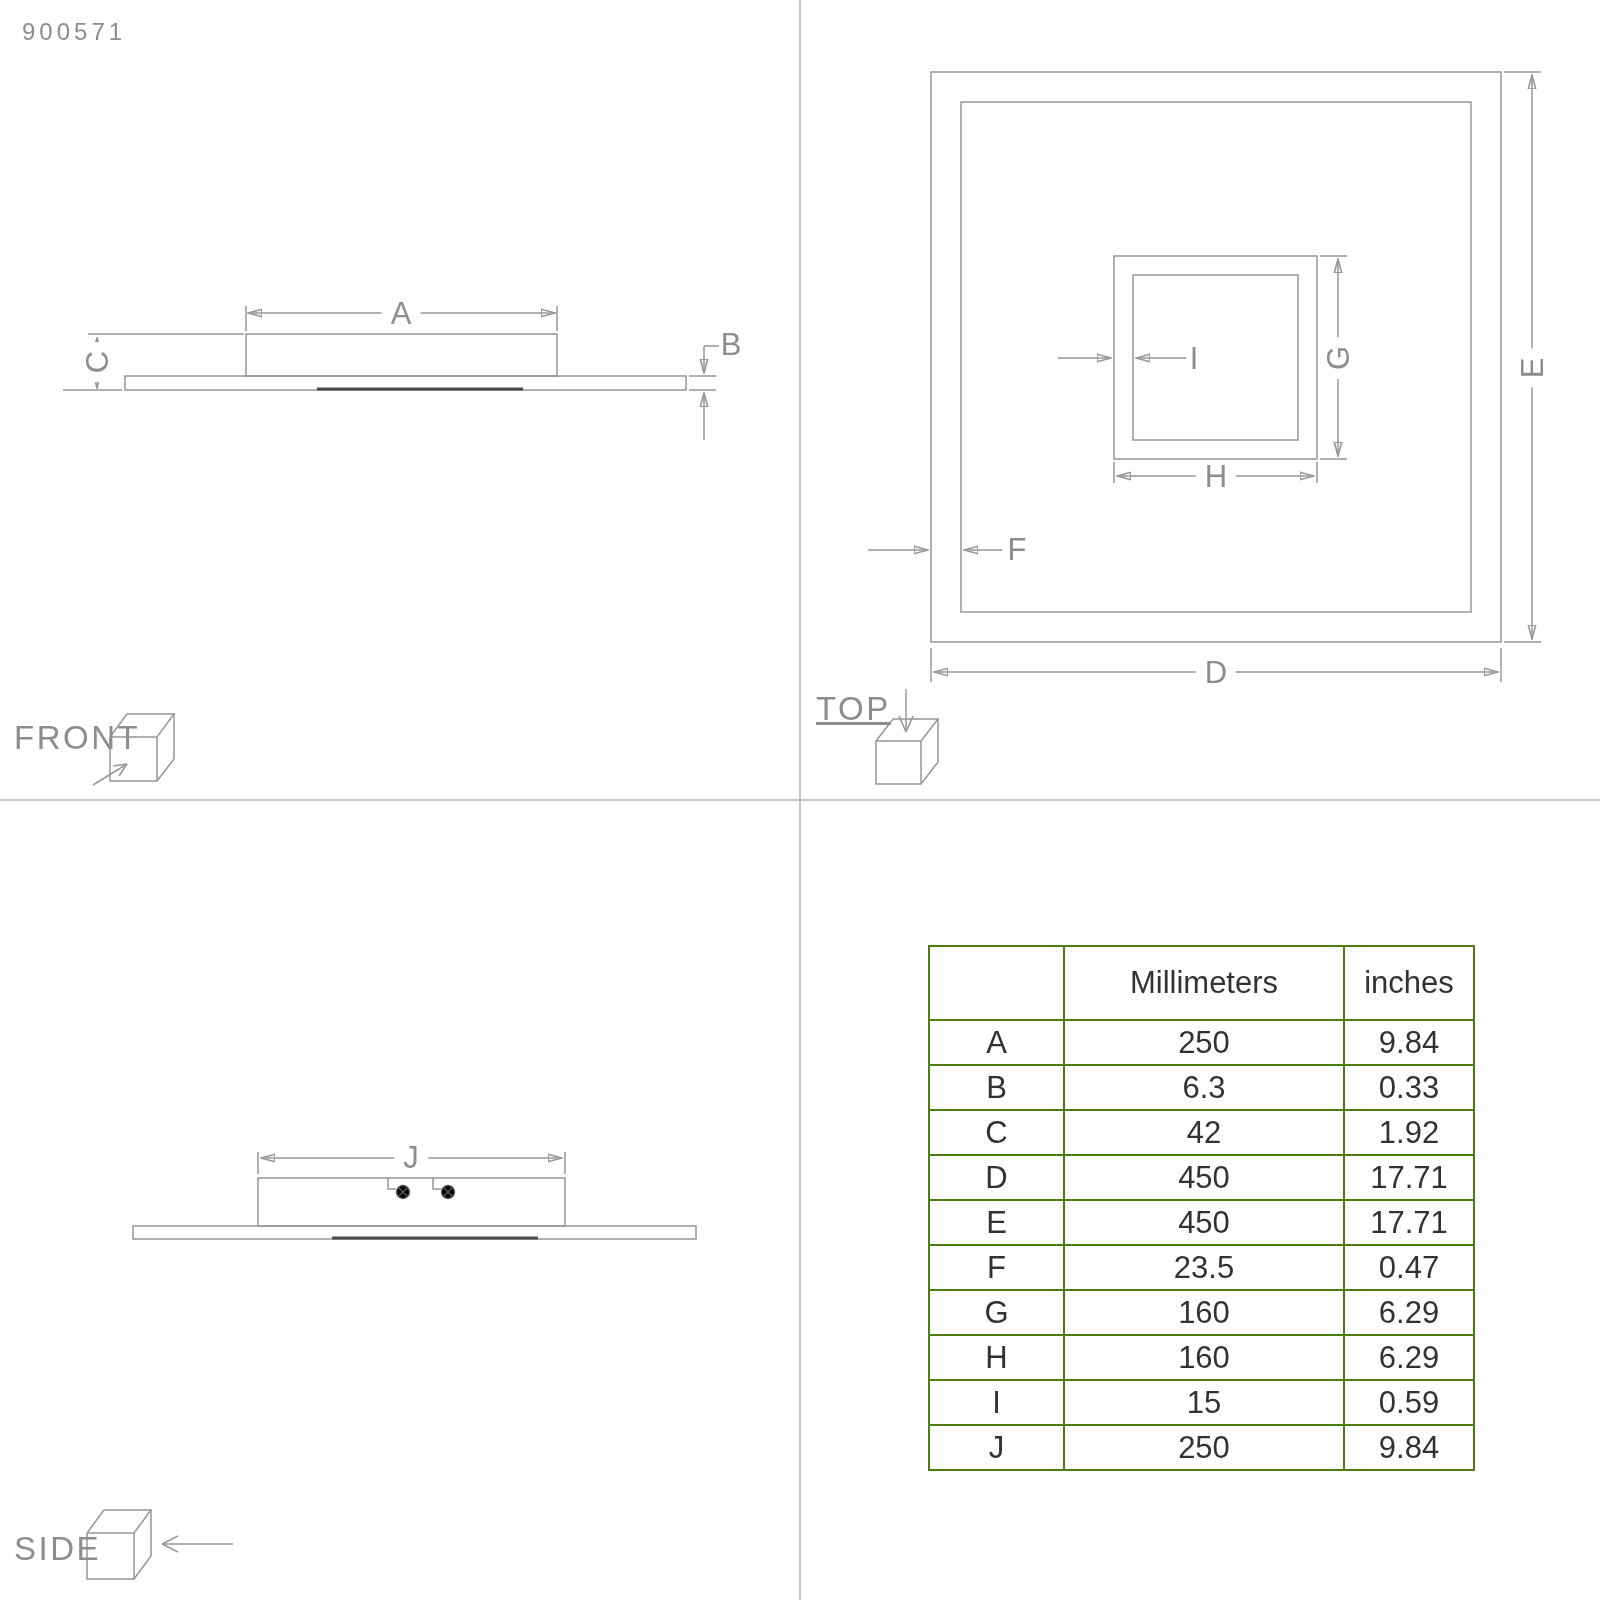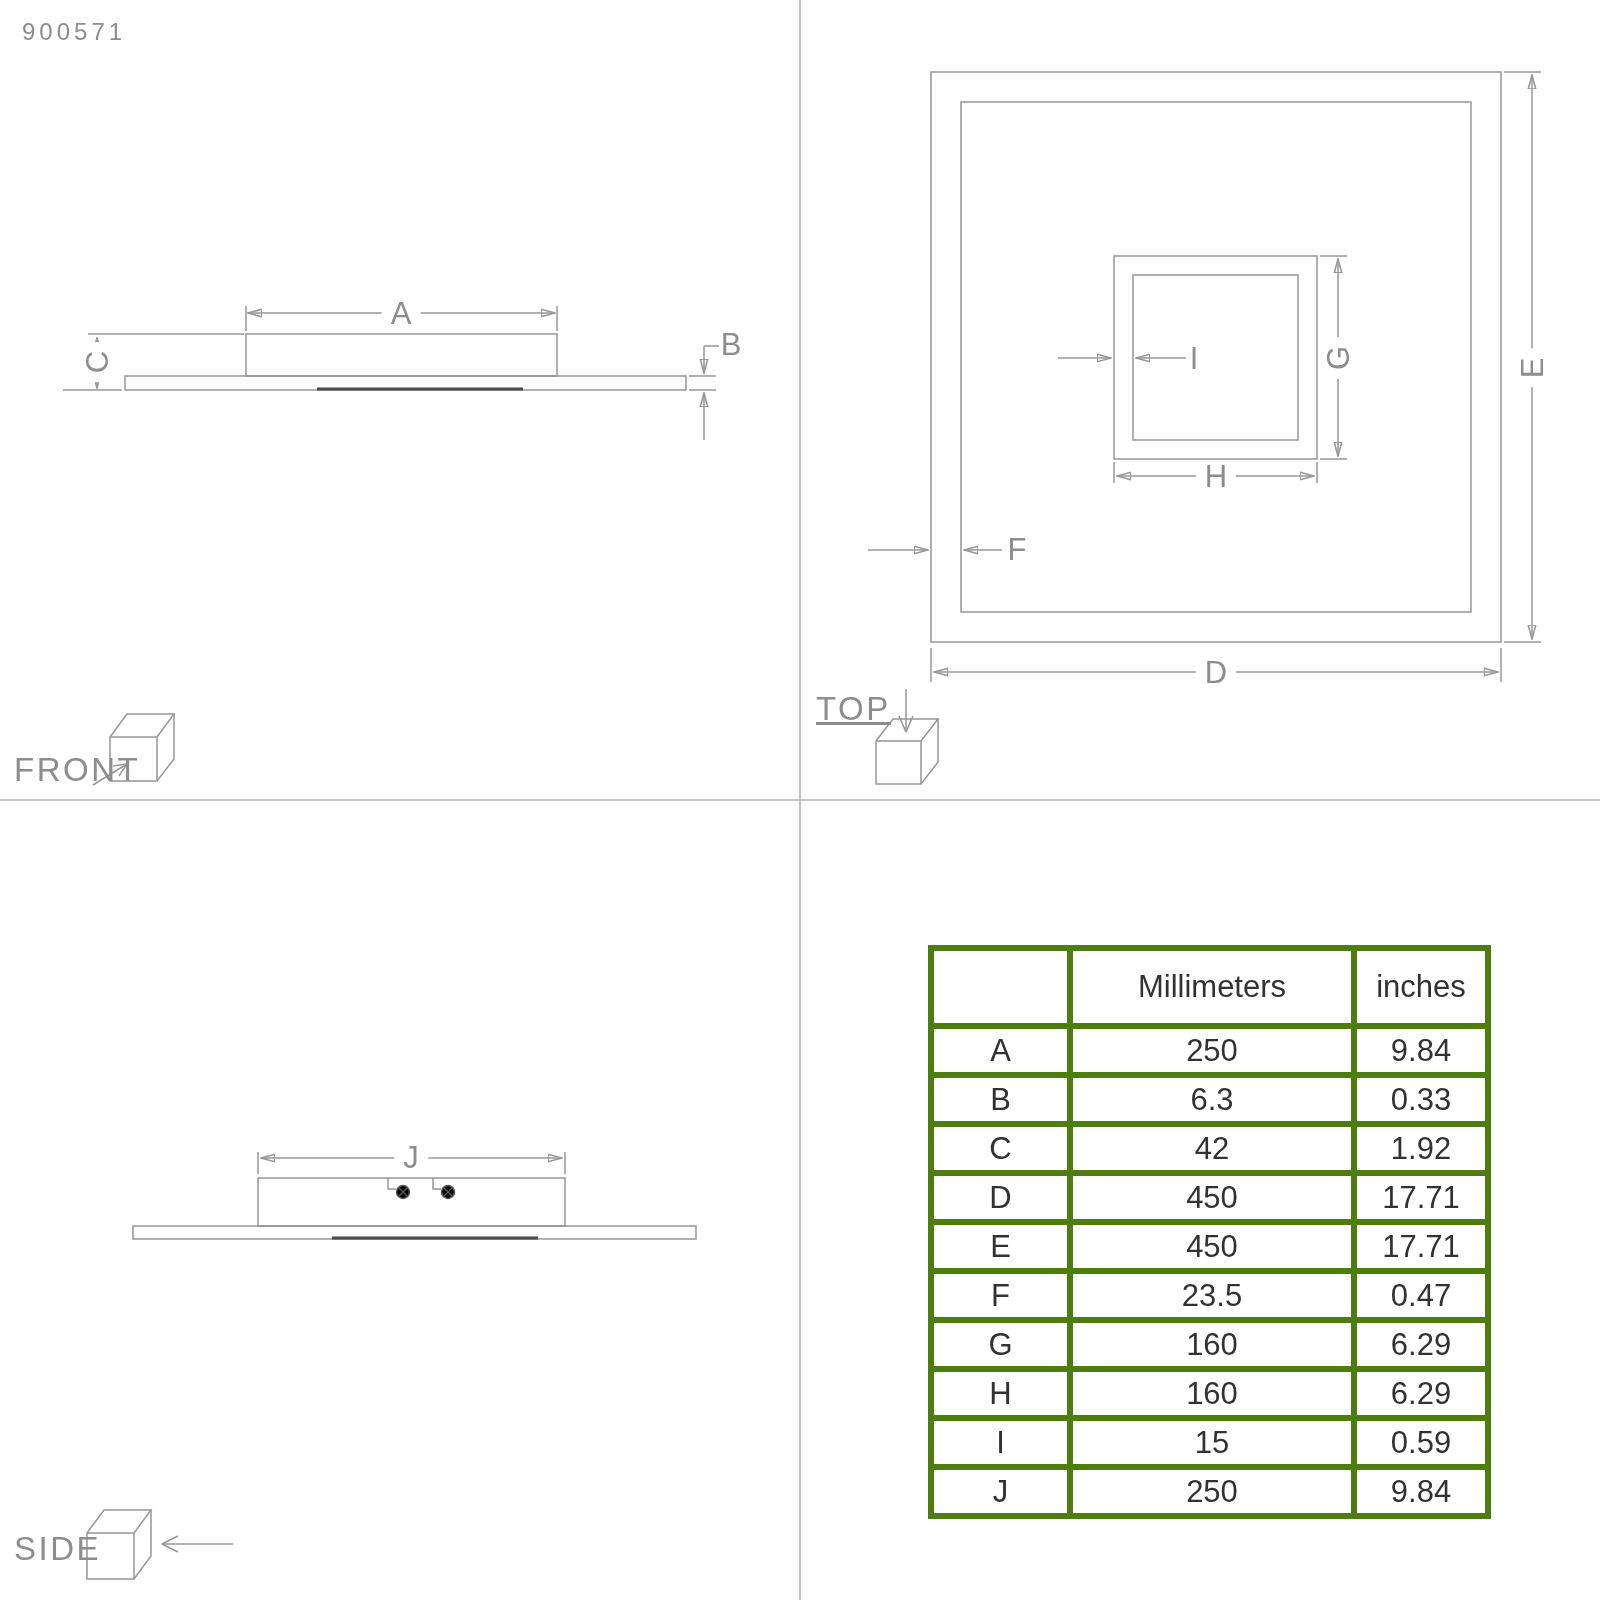--- a/index.html
+++ b/index.html
@@ -23,21 +23,21 @@
     font-size:31px;color:#8d8d91;background:#fff;padding:0 9px;line-height:1;
   }
   .dim-label.rot{transform:translate(-50%,-50%) rotate(-90deg);}
   .dim-label.free{background:transparent;padding:0;}
   table.dims-table{
     position:absolute;left:928px;top:945px;width:539px;
     border-collapse:collapse;table-layout:fixed;
     color:#323234;font-size:31px;text-align:center;
   }
   table.dims-table th, table.dims-table td{
-    border:6px solid #4d7c0f;font-weight:normal;padding:0;
+    border:2px solid #4d7c0f;font-weight:normal;padding:0;
   }
   table.dims-table th{height:72px;}
   table.dims-table td{height:43px;}
   .col-dim{width:133px;}
   .col-mm{width:278px;}
   .col-in{width:128px;}
 </style>
 </head>
 <body>
 
@@ -158,21 +158,21 @@
       <polyline points="87,1533 104,1510 151,1510 134,1533"></polyline>
       <polyline points="151,1510 151,1556 134,1579"></polyline>
       <line x1="233" y1="1544" x2="162" y2="1544"></line>
       <line x1="162" y1="1544" x2="178" y2="1536"></line>
       <line x1="162" y1="1544" x2="178" y2="1552"></line>
     </g>
   </svg>
 
   <div class="lbl part-number">900571</div>
 
-  <div class="lbl view-label" style="left:14px;top:753px;">FRONT</div>
+  <div class="lbl view-label" style="left:14px;top:721px;">FRONT</div>
   <div class="lbl view-label" style="left:816px;top:692px;text-decoration:underline;">TOP</div>
   <div class="lbl view-label" style="left:14px;top:1532px;">SIDE</div>
 
   <div class="dim-label" style="left:401px;top:313px;">A</div>
   <div class="dim-label free" style="left:731px;top:344px;">B</div>
   <div class="dim-label rot" style="left:97px;top:362px;">C</div>
 
   <div class="dim-label" style="left:1216px;top:672px;">D</div>
   <div class="dim-label rot" style="left:1532px;top:368px;">E</div>
   <div class="dim-label free" style="left:1017px;top:549px;">F</div>

